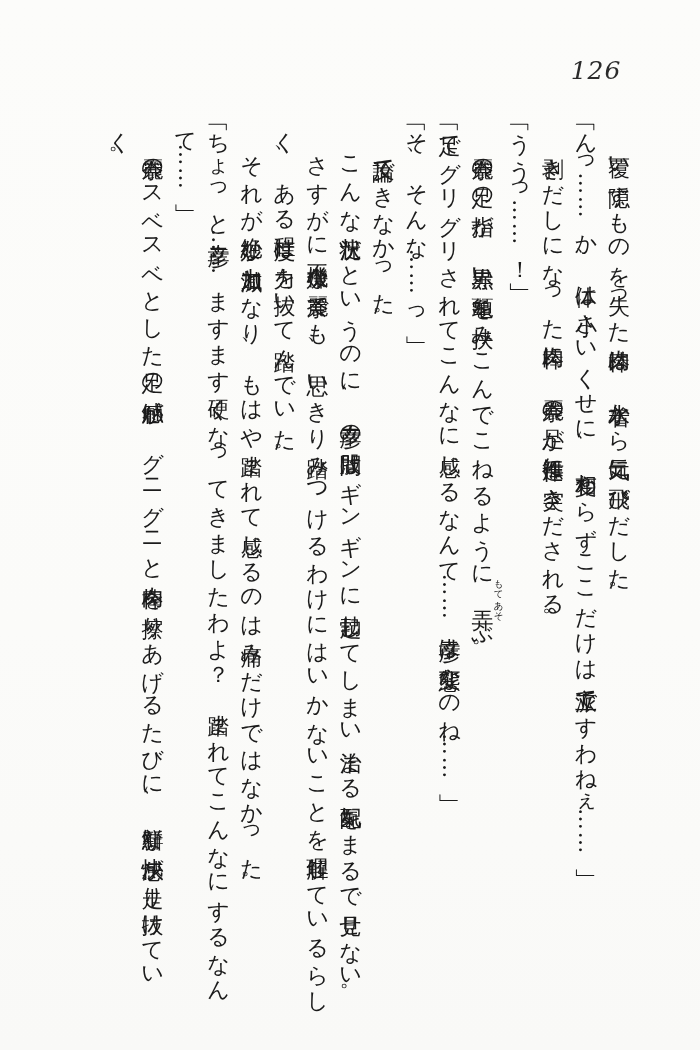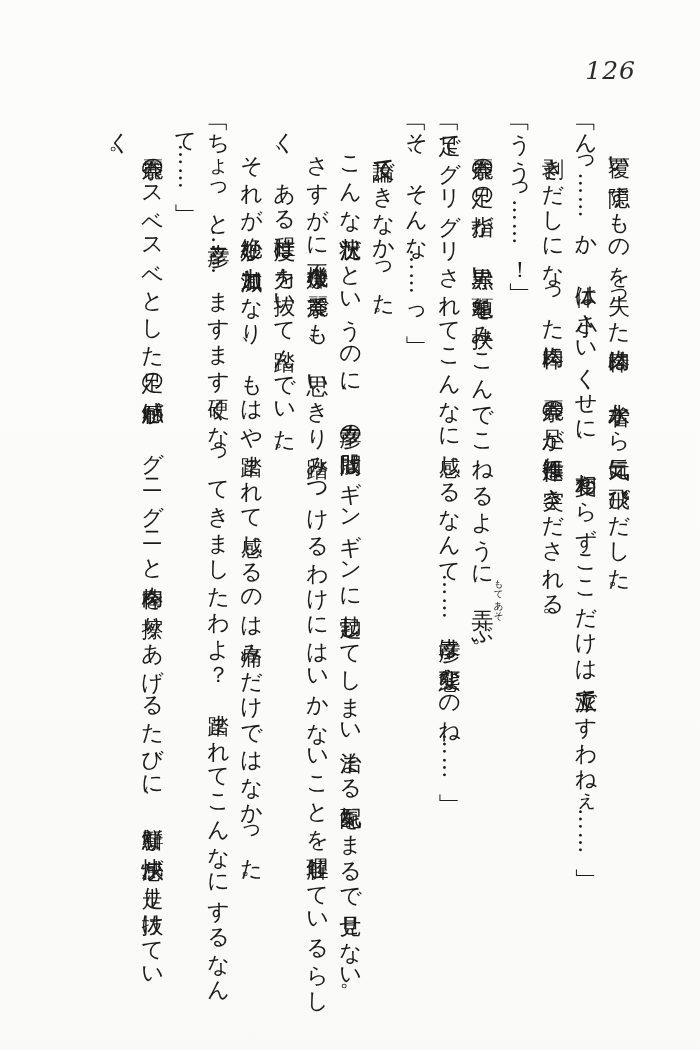--- a/index.html
+++ b/index.html
@@ -16,21 +16,21 @@
     height: 1050px;
     background: linear-gradient(180deg, #fcfcfa 0%, #fbfbf9 60%, #f9f9f7 100%);
     font-family: "DejaVu Serif", "Liberation Serif", serif;
     color: #1b1b1b;
   }
   .page-number {
     position: absolute;
     top: 56px;
     left: 556px;
     width: 80px;
-    text-align: right;
+    text-align: center;
     font-size: 25px;
     font-style: italic;
     letter-spacing: 1px;
     color: #2b2b2b;
   }
   .text-block {
     position: absolute;
     top: 117px;
     right: 64px;
     height: 895px;

